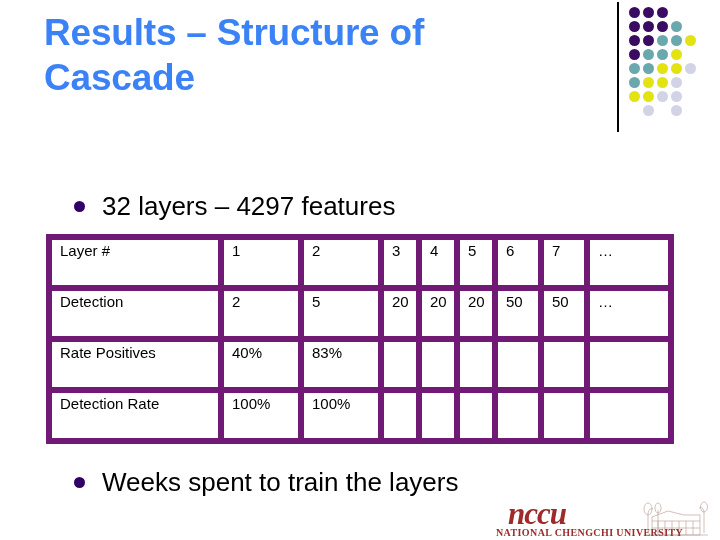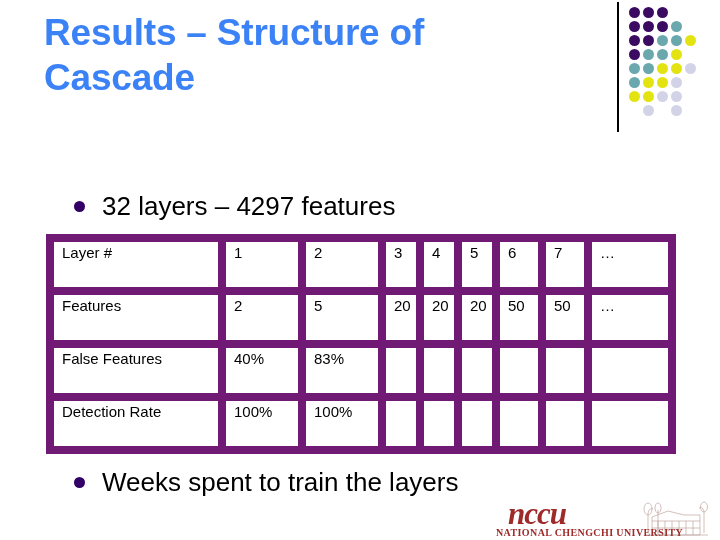--- a/index.html
+++ b/index.html
@@ -102,21 +102,21 @@
     top: 234px;
     width: 622px;
   }
   table.cascade-table {
     border-collapse: collapse;
     table-layout: fixed;
     width: 622px;
     background: #ffffff;
   }
   table.cascade-table td {
-    border: 8px solid #701a75;
+    border: 6px solid #701a75;
     font-family: "Liberation Sans", sans-serif;
     font-size: 15px;
     color: #000000;
     height: 43px;
     padding: 2px 0 0 8px;
     vertical-align: top;
     line-height: 1.2;
     overflow: hidden;
     white-space: nowrap;
   }
@@ -235,32 +235,32 @@
             <td>1</td>
             <td>2</td>
             <td>3</td>
             <td>4</td>
             <td>5</td>
             <td>6</td>
             <td>7</td>
             <td class="ellipsis-cell">…</td>
           </tr>
           <tr>
-            <td>Features</td>
+            <td>Detection</td>
             <td>2</td>
             <td>5</td>
             <td>20</td>
             <td>20</td>
             <td>20</td>
             <td>50</td>
             <td>50</td>
             <td class="ellipsis-cell">…</td>
           </tr>
           <tr>
-            <td>False Features</td>
+            <td>Rate Positives</td>
             <td>40%</td>
             <td>83%</td>
             <td></td>
             <td></td>
             <td></td>
             <td></td>
             <td></td>
             <td></td>
           </tr>
           <tr>

